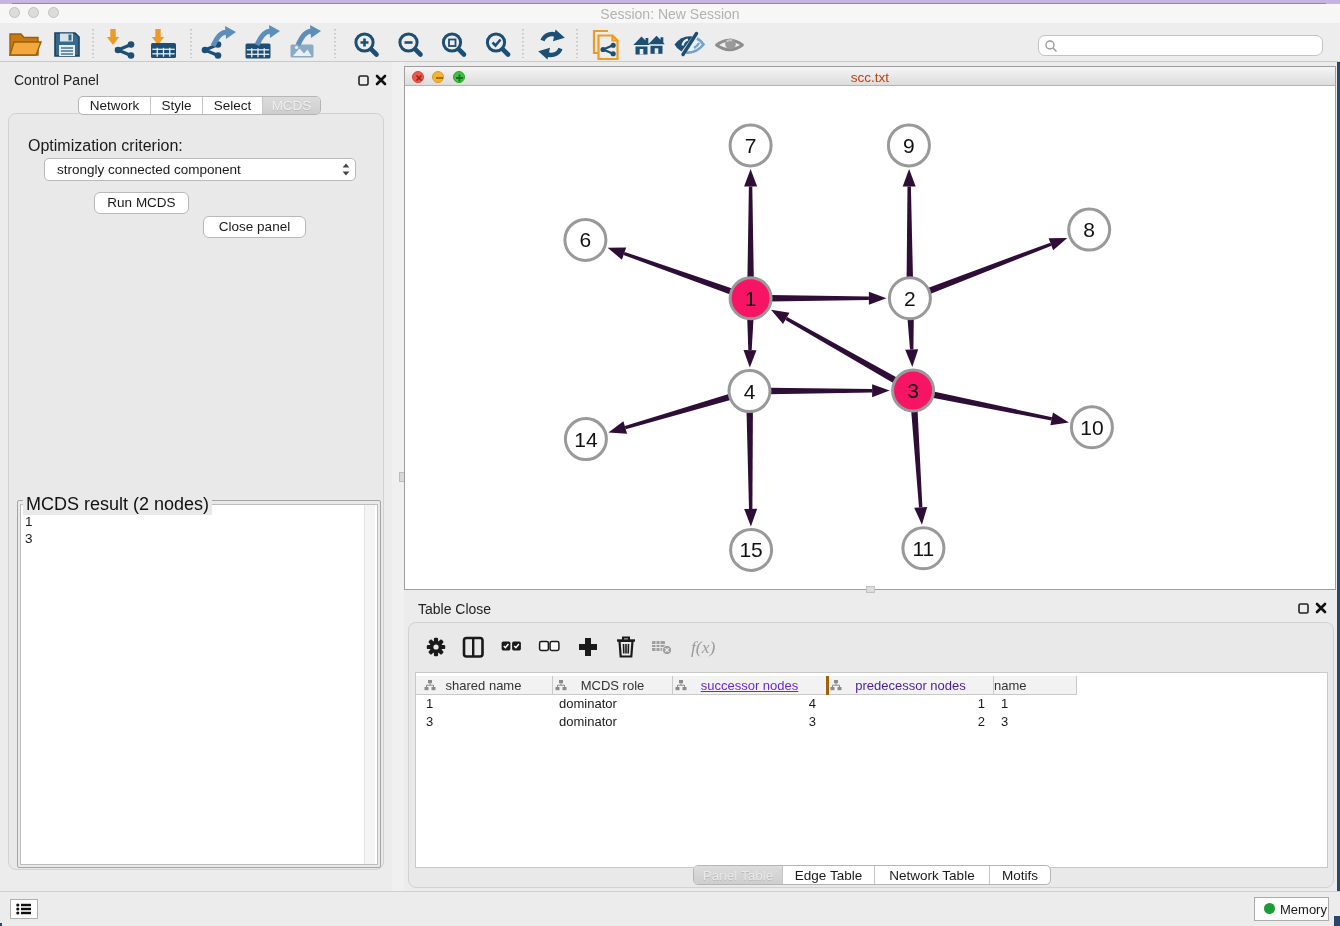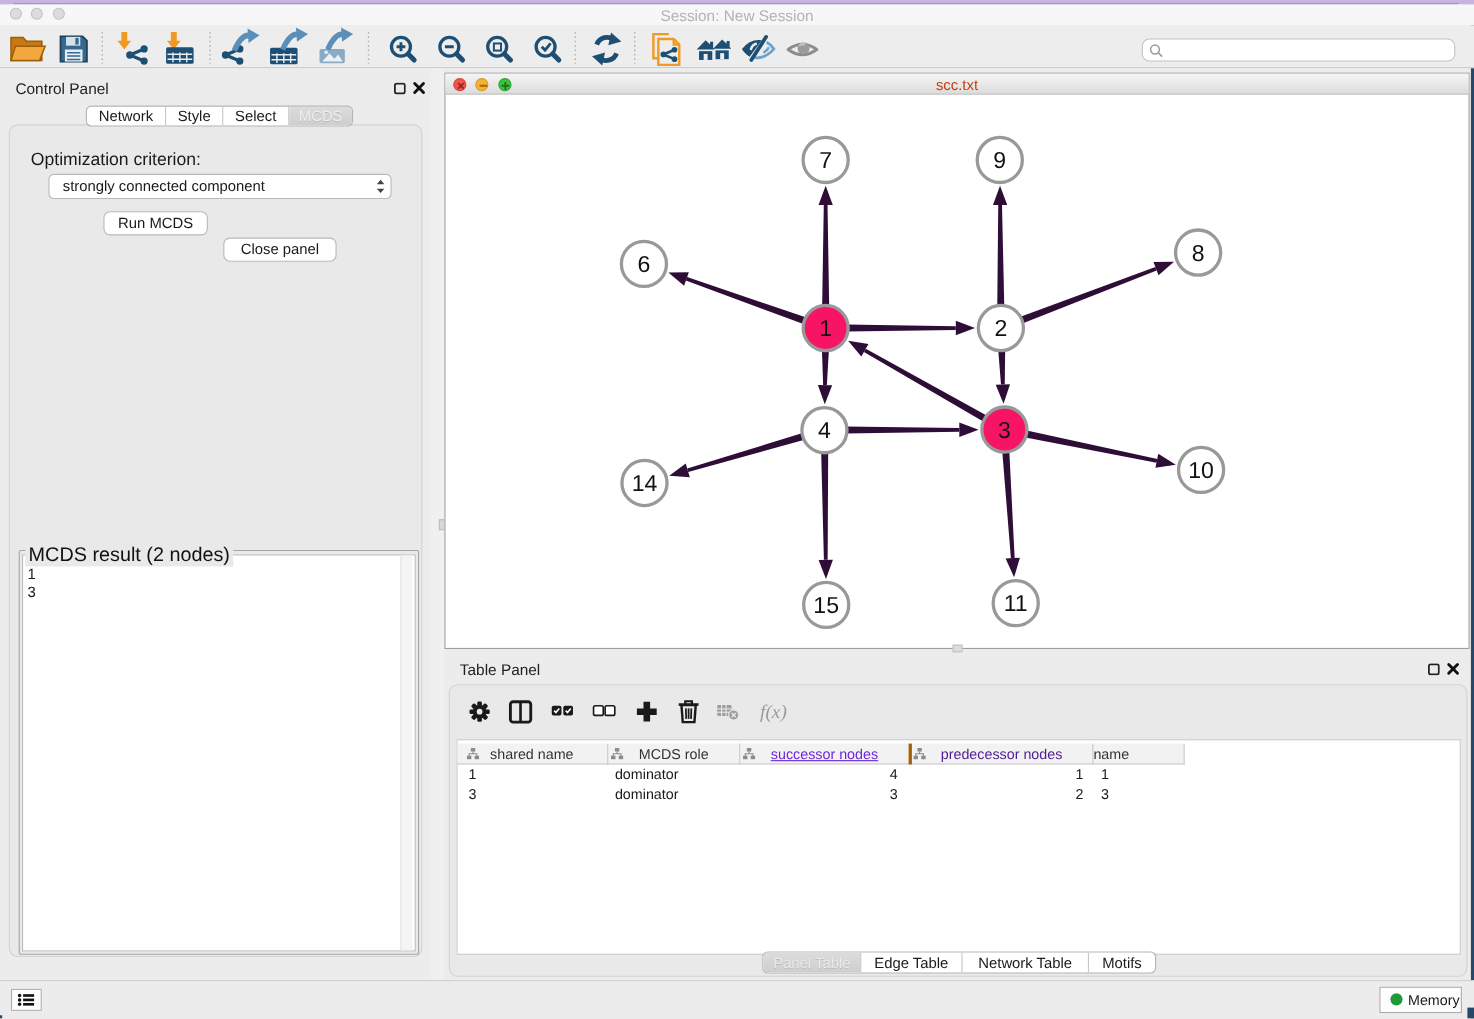--- a/index.html
+++ b/index.html
@@ -236,21 +236,21 @@
 <circle cx="1091.9" cy="427.2" r="20.5" fill="#ffffff" stroke="#999999" stroke-width="3"></circle>
 <text x="1091.9" y="434.7" text-anchor="middle" font-size="21" fill="#111" font-family="Liberation Sans, sans-serif">10</text>
 <circle cx="751.1" cy="549.9" r="20.5" fill="#ffffff" stroke="#999999" stroke-width="3"></circle>
 <text x="751.1" y="557.4" text-anchor="middle" font-size="21" fill="#111" font-family="Liberation Sans, sans-serif">15</text>
 <circle cx="923.4" cy="548.3" r="20.5" fill="#ffffff" stroke="#999999" stroke-width="3"></circle>
 <text x="923.4" y="555.8" text-anchor="middle" font-size="21" fill="#111" font-family="Liberation Sans, sans-serif">11</text>
 </svg>
 <div class="abs" style="left:866px;top:586px;width:9px;height:7px;background:#dcdcdc;border:1px solid #c2c2c2;"></div>
 
 <div class="abs" style="left:404px;top:597px;width:933px;height:294px;background:#ececec;"></div>
-<div class="abs" style="left:418px;top:601px;font-size:14px;color:#222;">Table Panel</div>
+<div class="abs" style="left:418px;top:601px;font-size:14px;color:#222;">Table Close</div>
 <svg class="abs" style="left:1298px;top:603px;" width="11" height="11" viewBox="0 0 11 11">
     <rect x="1" y="1" width="9" height="9" fill="none" stroke="#222" stroke-width="1.6" rx="1.5"></rect>
   </svg>
 <svg class="abs" style="left:1315px;top:602px;" width="12" height="12" viewBox="0 0 12 12">
     <path d="M2 2 L10 10 M10 2 L2 10" stroke="#111" stroke-width="2.6" stroke-linecap="round"></path>
   </svg>
 
 <div class="abs" style="left:408px;top:622px;width:926px;height:266px;background:#e9e9e9;border:1px solid #d2d2d2;border-radius:8px;"></div>
 <svg class="abs" style="left:0;top:0;" width="1340" height="926" viewBox="0 0 1340 926">
     <circle cx="436" cy="647" r="6.2" fill="#1a1a1a"></circle>

